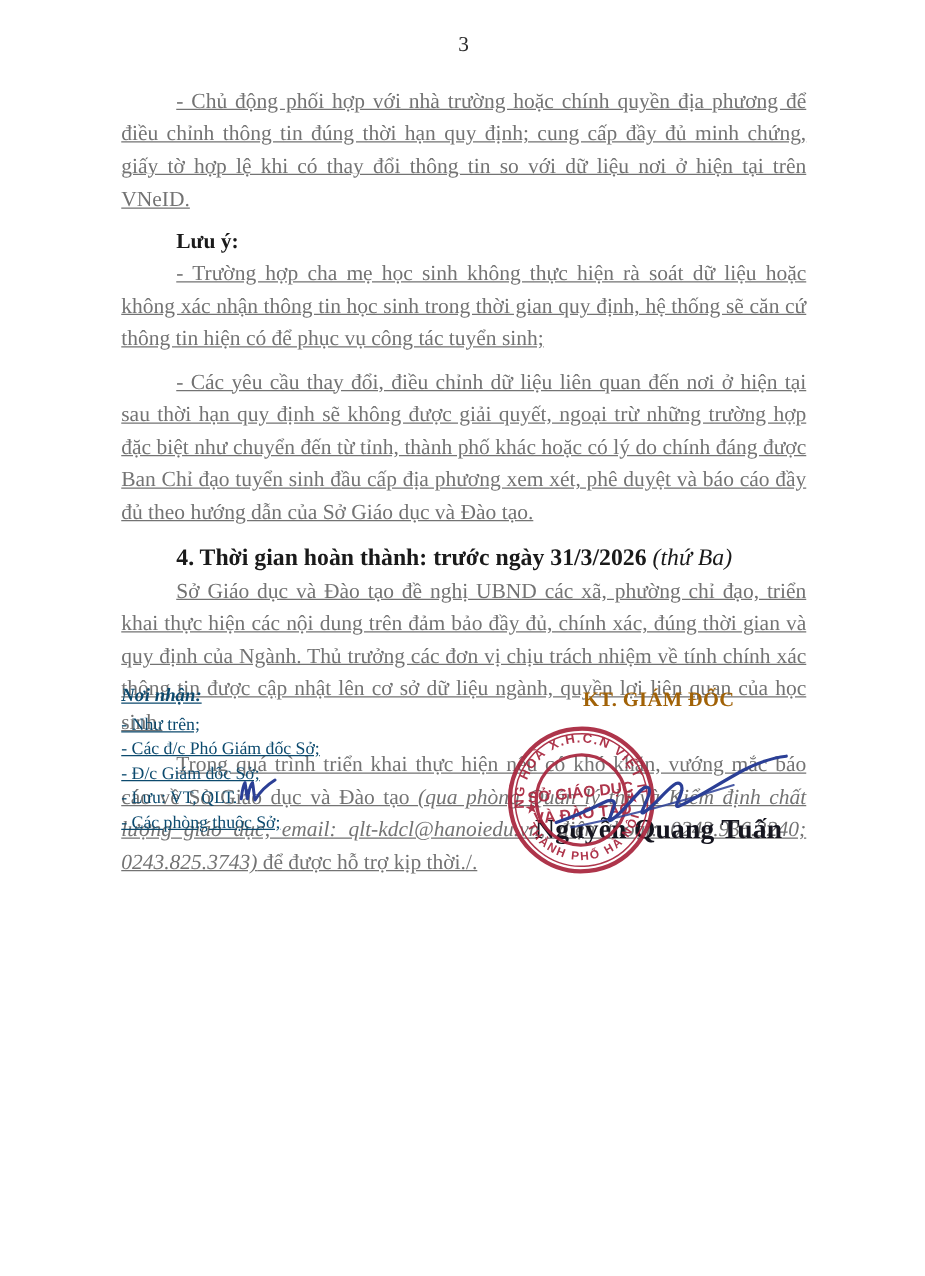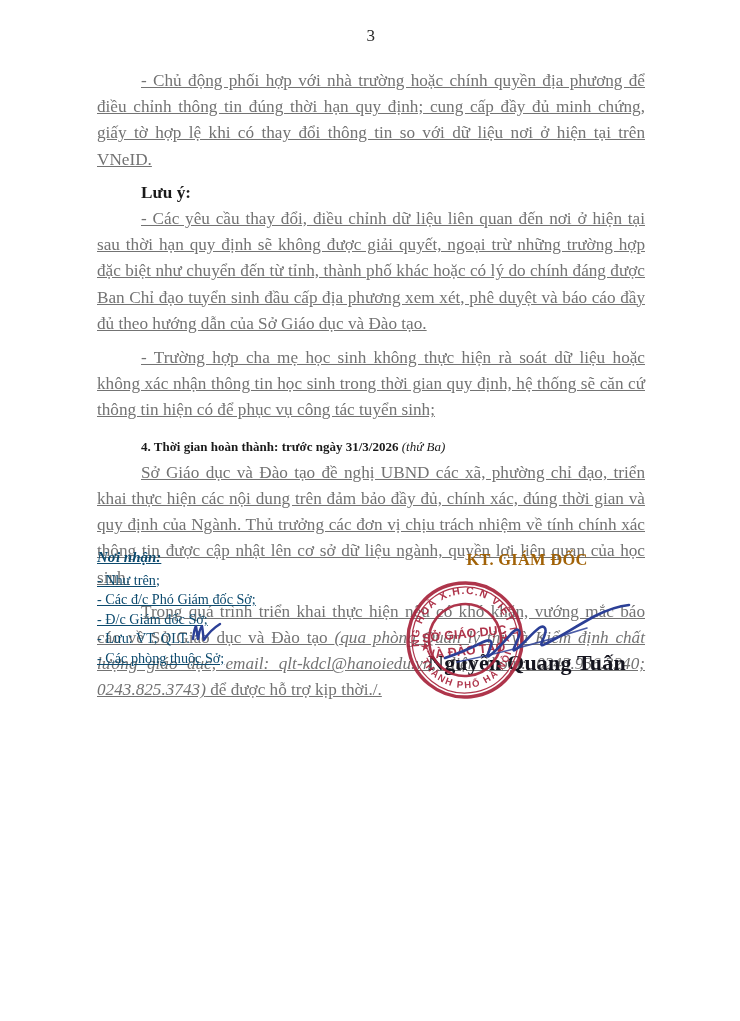--- a/index.html
+++ b/index.html
@@ -61,21 +61,21 @@
 
   .heading-note {
     font-size: 17.2px;
     line-height: 26.2px;
     font-weight: bold;
     text-indent: 44px;
     margin: 7px 0 0 0;
   }
 
   .section-heading {
-    font-size: 13px;
+    font-size: 19px;
     line-height: 26.2px;
     font-weight: bold;
     text-indent: 44px;
     margin: 10px 0 0 0;
   }
   .section-heading .italic {
     font-weight: normal;
     font-style: italic;
   }
 
@@ -176,23 +176,23 @@
   <div class="content">
 
     <div class="page-number">3</div>
 
     <div class="body-block">
 
       <p class="para">- Chủ động phối hợp với nhà trường hoặc chính quyền địa phương để điều chỉnh thông tin đúng thời hạn quy định; cung cấp đầy đủ minh chứng, giấy tờ hợp lệ khi có thay đổi thông tin so với dữ liệu nơi ở hiện tại trên VNeID.</p>
 
       <div class="heading-note">Lưu ý:</div>
 
+      <p class="para">- Trường hợp cha mẹ học sinh không thực hiện rà soát dữ liệu hoặc không xác nhận thông tin học sinh trong thời gian quy định, hệ thống sẽ căn cứ thông tin hiện có để phục vụ công tác tuyển sinh;</p>
+
       <p class="para">- Các yêu cầu thay đổi, điều chỉnh dữ liệu liên quan đến nơi ở hiện tại sau thời hạn quy định sẽ không được giải quyết, ngoại trừ những trường hợp đặc biệt như chuyển đến từ tỉnh, thành phố khác hoặc có lý do chính đáng được Ban Chỉ đạo tuyển sinh đầu cấp địa phương xem xét, phê duyệt và báo cáo đầy đủ theo hướng dẫn của Sở Giáo dục và Đào tạo.</p>
-
-      <p class="para">- Trường hợp cha mẹ học sinh không thực hiện rà soát dữ liệu hoặc không xác nhận thông tin học sinh trong thời gian quy định, hệ thống sẽ căn cứ thông tin hiện có để phục vụ công tác tuyển sinh;</p>
 
       <div class="section-heading">
         <span>4. Thời gian hoàn thành: trước ngày 31/3/2026</span>
         <span class="italic">(thứ Ba)</span>
       </div>
 
       <p class="para">Sở Giáo dục và Đào tạo đề nghị UBND các xã, phường chỉ đạo, triển khai thực hiện các nội dung trên đảm bảo đầy đủ, chính xác, đúng thời gian và quy định của Ngành. Thủ trưởng các đơn vị chịu trách nhiệm về tính chính xác thông tin được cập nhật lên cơ sở dữ liệu ngành, quyền lợi liên quan của học sinh.</p>
 
       <p class="para"><span>Trong quá trình triển khai thực hiện nếu có khó khăn, vướng mắc báo cáo về Sở Giáo dục và Đào tạo </span><span class="italic">(qua phòng Quản lý thi và Kiểm định chất lượng giáo dục, email: qlt-kdcl@hanoiedu.vn; điện thoại: 0243.936.3240; 0243.825.3743)</span><span> để được hỗ trợ kịp thời./.</span></p>
 

